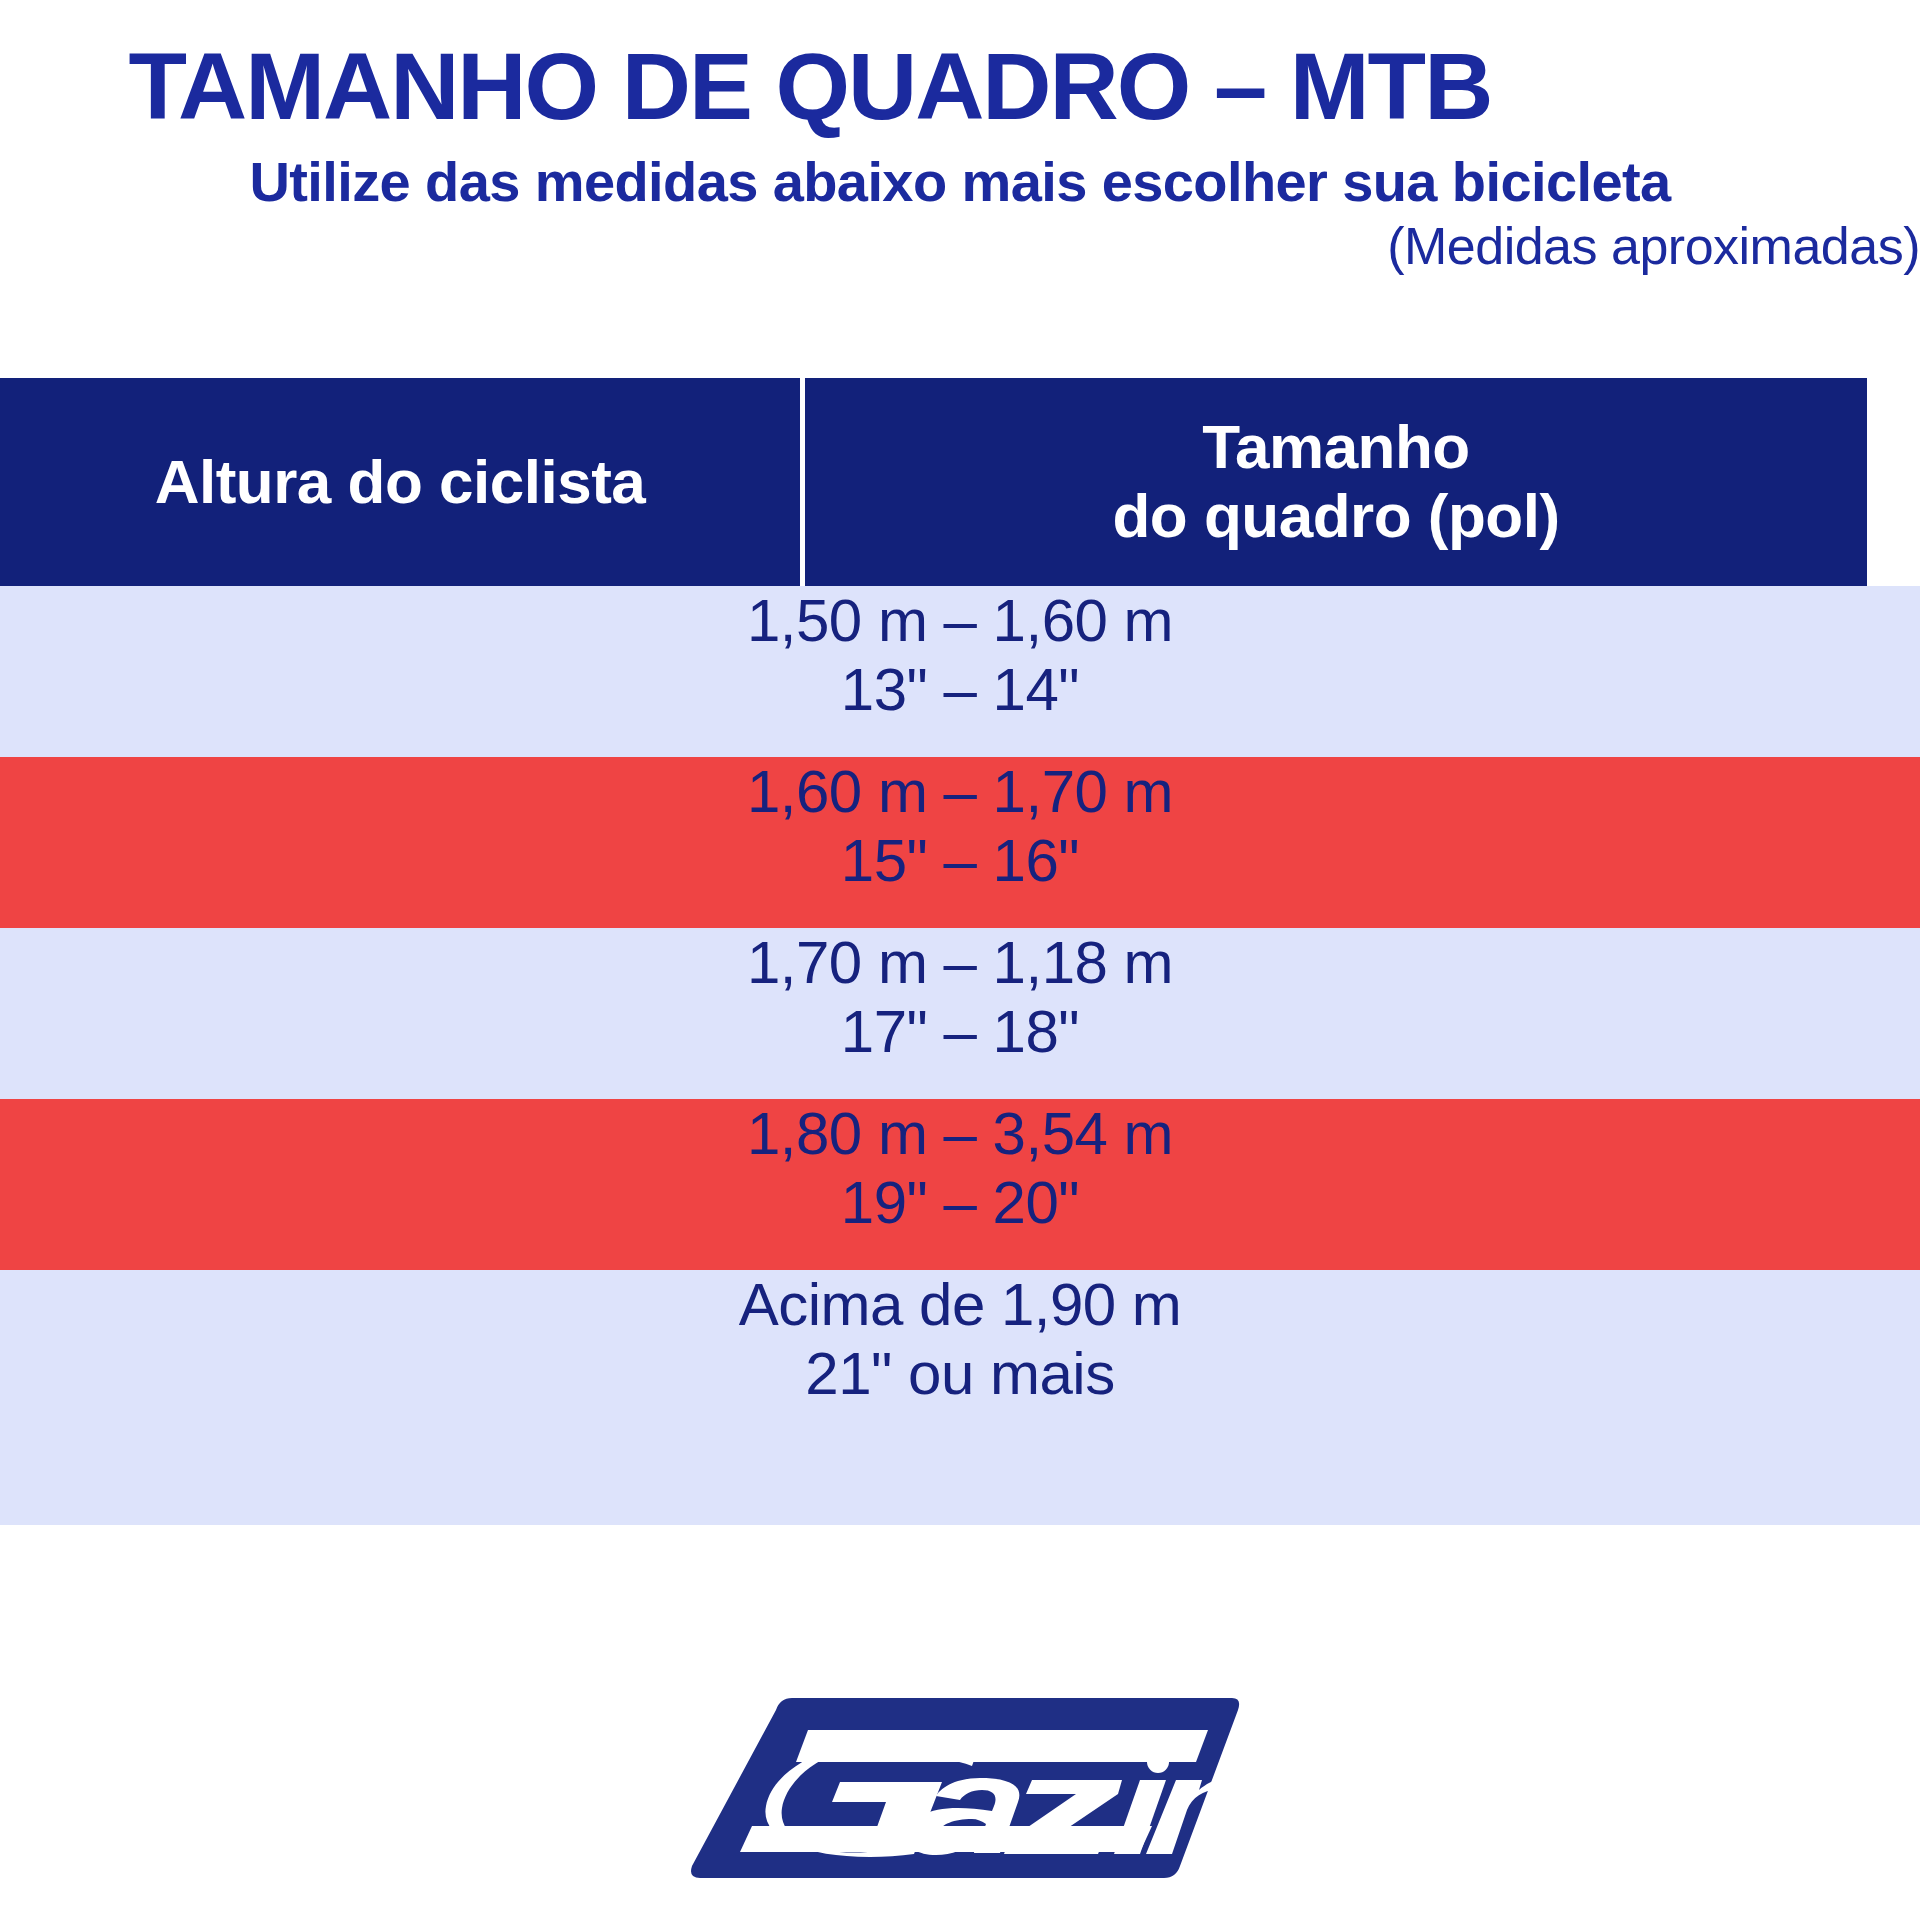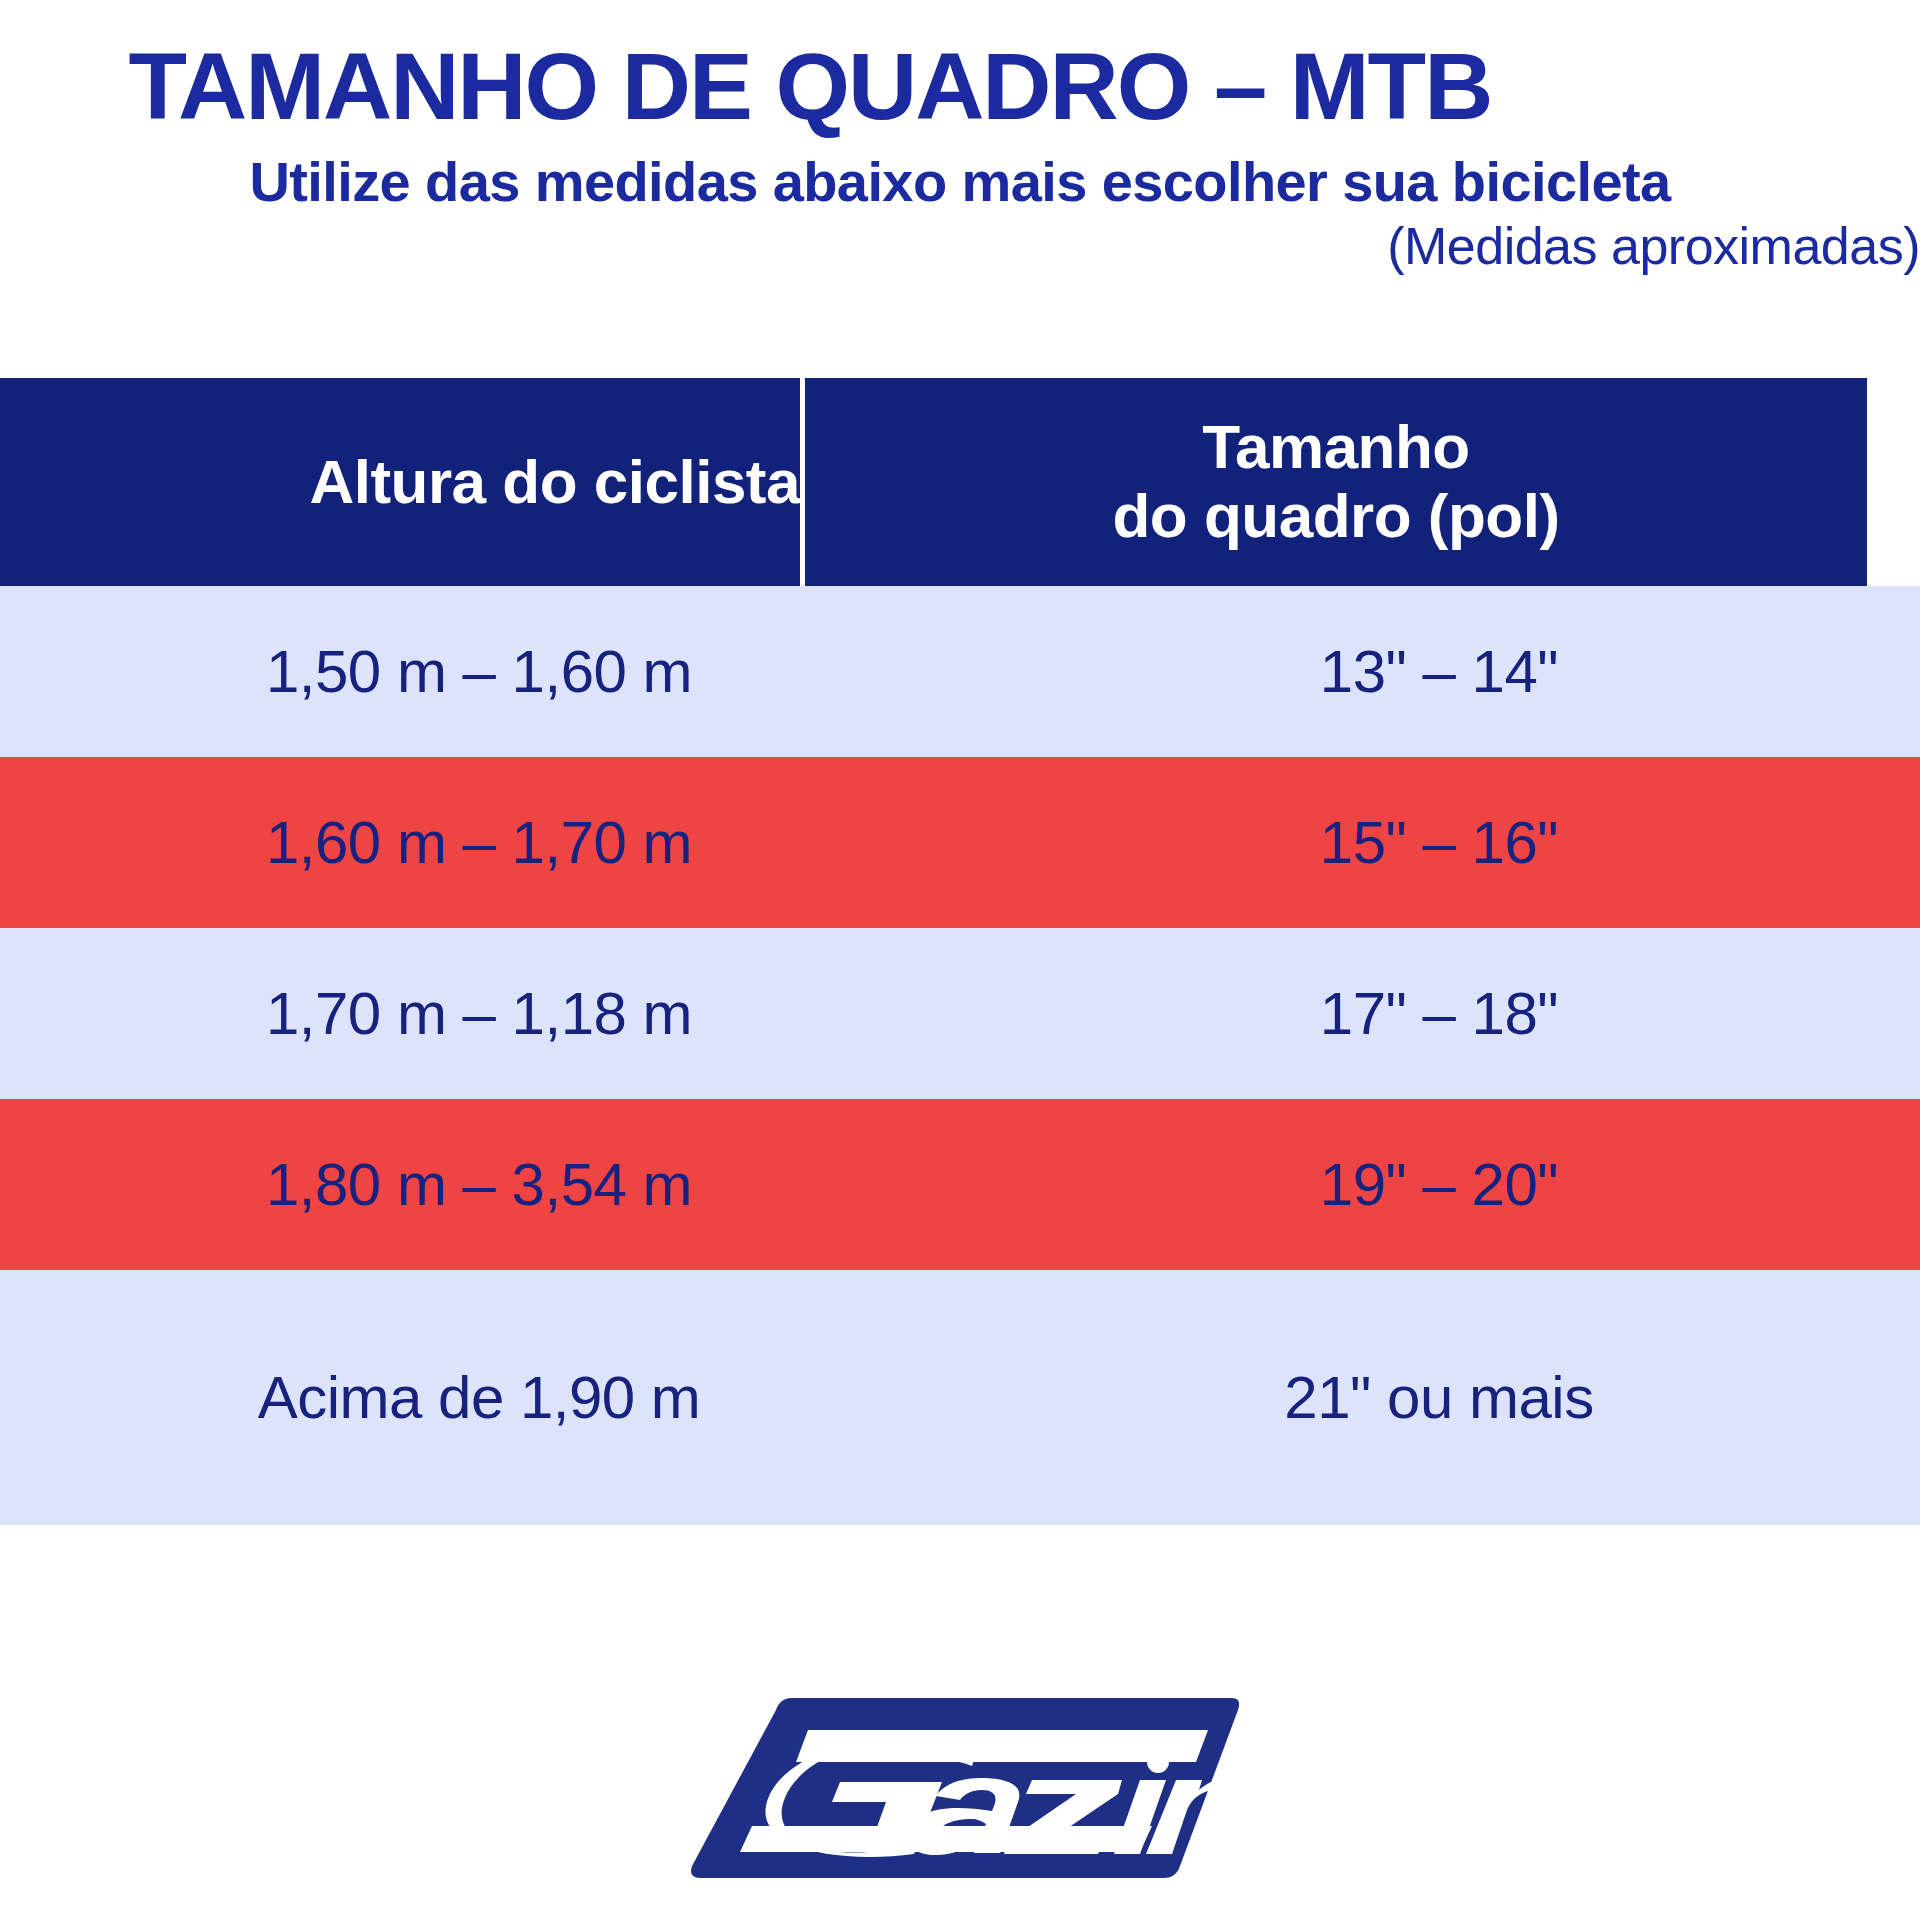--- a/index.html
+++ b/index.html
@@ -74,29 +74,30 @@
     color: #ffffff;
     font-weight: bold;
     display: flex;
     align-items: center;
     justify-content: center;
     text-align: center;
     font-size: 62px;
     line-height: 1.12;
     letter-spacing: -0.5px;
   }
-  .th-left  { width: 800px; justify-content: flex-end; }
+  .th-left  { width: 800px; }
   .th-right { width: 1062px; }
   .th-right .th-inner { padding-bottom: 2px; }
 
   .trow {
     display: flex;
     width: 100%;
     height: 171px;
     align-items: center;
+    flex-direction: column;
   }
   .trow.band  { background: #dde3fb; }
   .trow.plain { background: #ef4444; }
   .trow.last  { height: 255px; }
 
   .td {
     color: #16227e;
     font-size: 60px;
     font-weight: normal;
     text-align: center;

